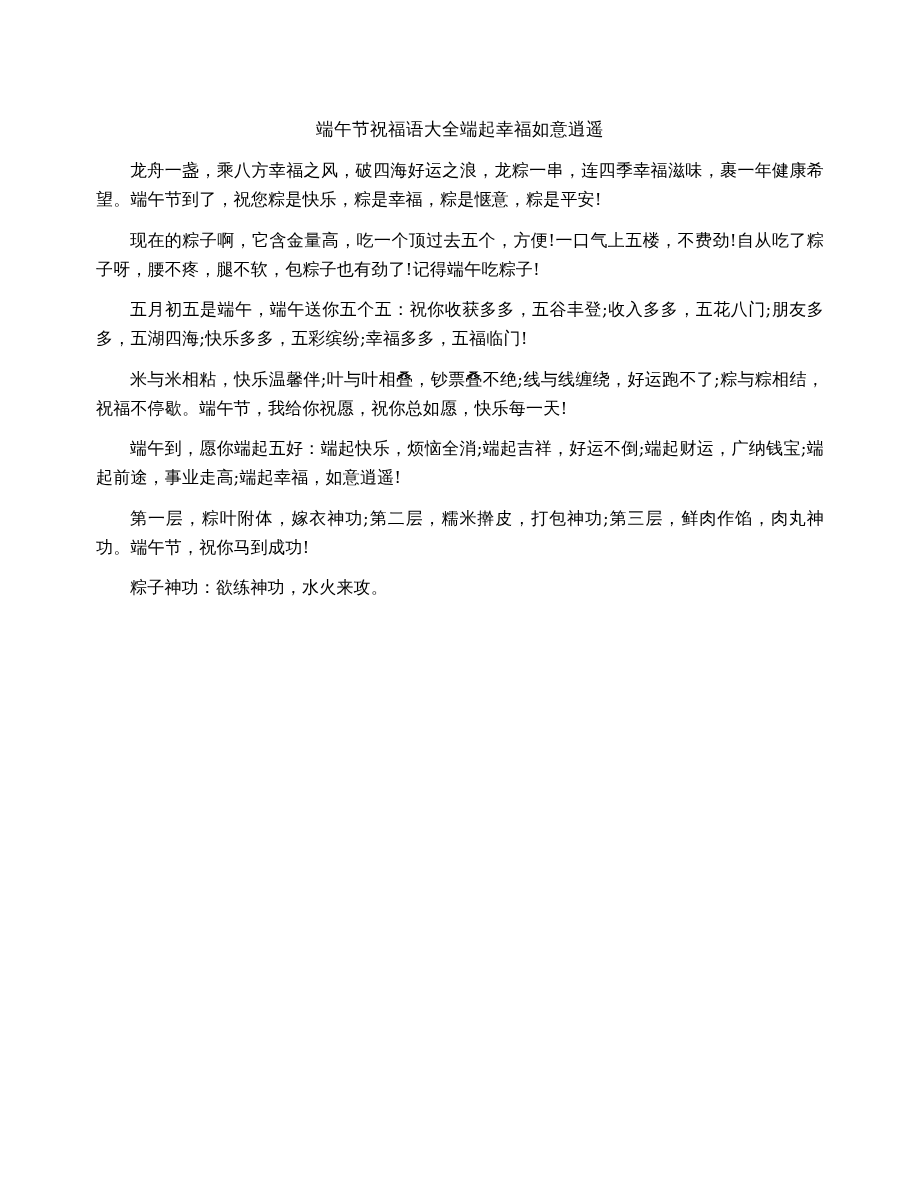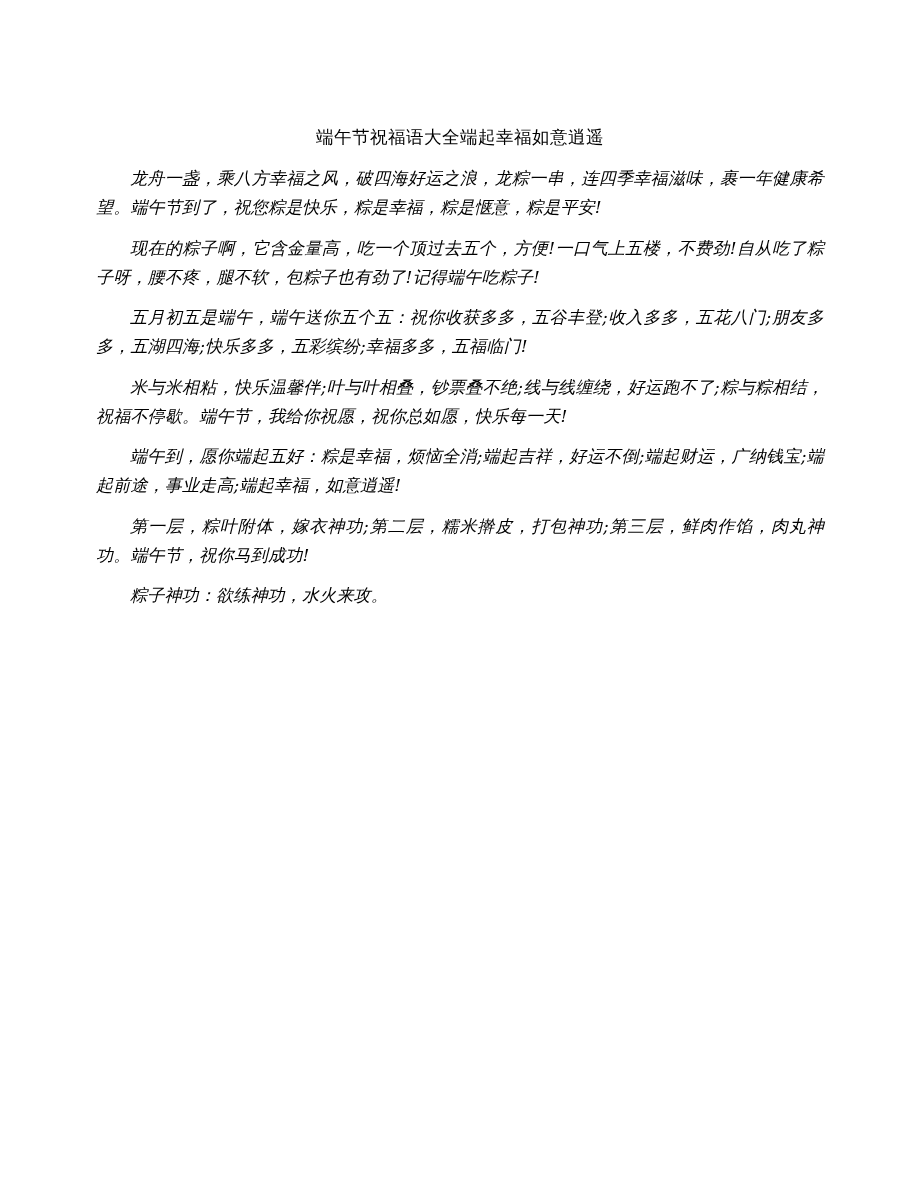--- a/index.html
+++ b/index.html
@@ -16,42 +16,41 @@
     padding: 108px 96px 60px 96px;
     font-family: "DejaVu Serif", "Liberation Serif", serif;
     color: #000000;
     overflow: hidden;
   }
   .doc-title {
     text-align: center;
     font-size: 17.5px;
     line-height: 1.5;
     font-weight: normal;
-    margin: 16px 0 14px 0;
+    margin: 8px 0 14px 0;
     letter-spacing: 0.5px;
     font-family: "DejaVu Serif", "Liberation Serif", serif;
   }
   .para {
     font-size: 17px;
     line-height: 1.72;
     margin: 0 0 11px 0;
     text-indent: 2em;
     text-align: justify;
     text-justify: inter-ideograph;
     letter-spacing: 0.2px;
     word-break: break-all;
-    font-style: italic;
   }
 </style>
 </head>
 <body>
 
 <div class="page">
   <h1 class="doc-title">端午节祝福语大全端起幸福如意逍遥</h1>
 
   <p class="para">龙舟一盏，乘八方幸福之风，破四海好运之浪，龙粽一串，连四季幸福滋味，裹一年健康希望。端午节到了，祝您粽是快乐，粽是幸福，粽是惬意，粽是平安!</p>
   <p class="para">现在的粽子啊，它含金量高，吃一个顶过去五个，方便!一口气上五楼，不费劲!自从吃了粽子呀，腰不疼，腿不软，包粽子也有劲了!记得端午吃粽子!</p>
   <p class="para">五月初五是端午，端午送你五个五：祝你收获多多，五谷丰登;收入多多，五花八门;朋友多多，五湖四海;快乐多多，五彩缤纷;幸福多多，五福临门!</p>
   <p class="para">米与米相粘，快乐温馨伴;叶与叶相叠，钞票叠不绝;线与线缠绕，好运跑不了;粽与粽相结，祝福不停歇。端午节，我给你祝愿，祝你总如愿，快乐每一天!</p>
-  <p class="para">端午到，愿你端起五好：粽是幸福，烦恼全消;端起吉祥，好运不倒;端起财运，广纳钱宝;端起前途，事业走高;端起幸福，如意逍遥!</p>
+  <p class="para">端午到，愿你端起五好：端起快乐，烦恼全消;端起吉祥，好运不倒;端起财运，广纳钱宝;端起前途，事业走高;端起幸福，如意逍遥!</p>
   <p class="para">第一层，粽叶附体，嫁衣神功;第二层，糯米擀皮，打包神功;第三层，鲜肉作馅，肉丸神功。端午节，祝你马到成功!</p>
   <p class="para">粽子神功：欲练神功，水火来攻。</p>
 </div>
 
 </body></html>

